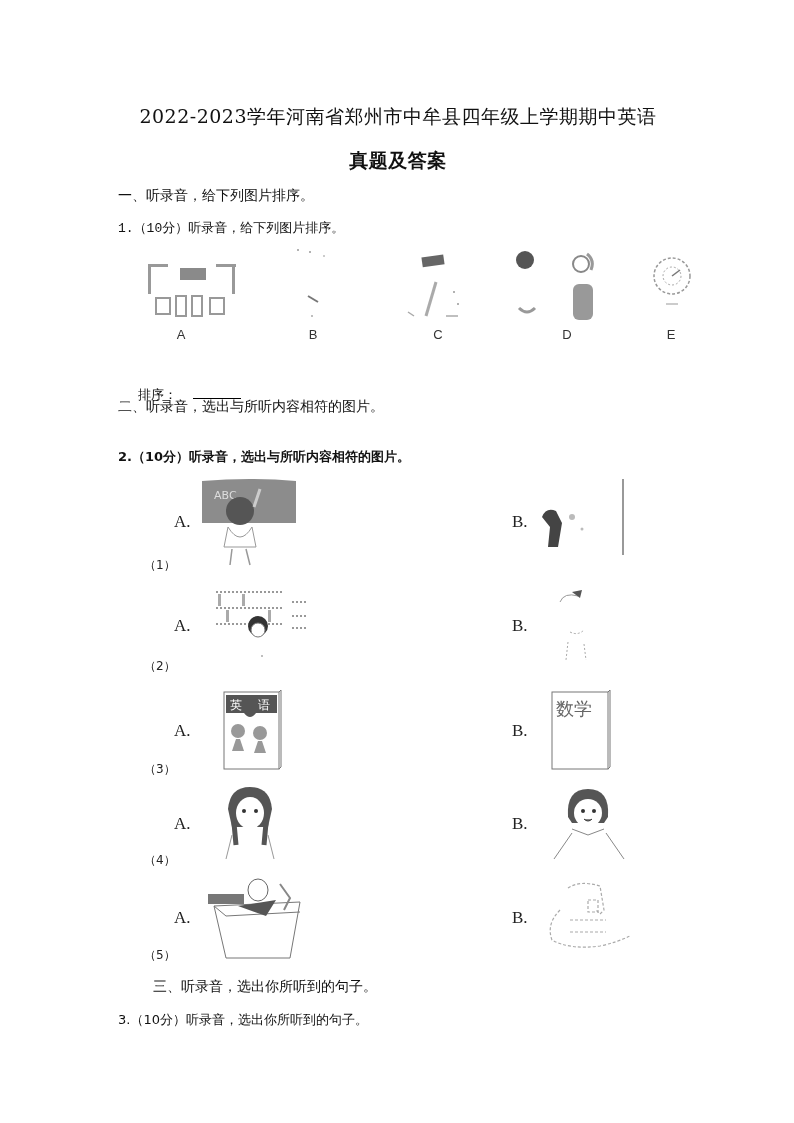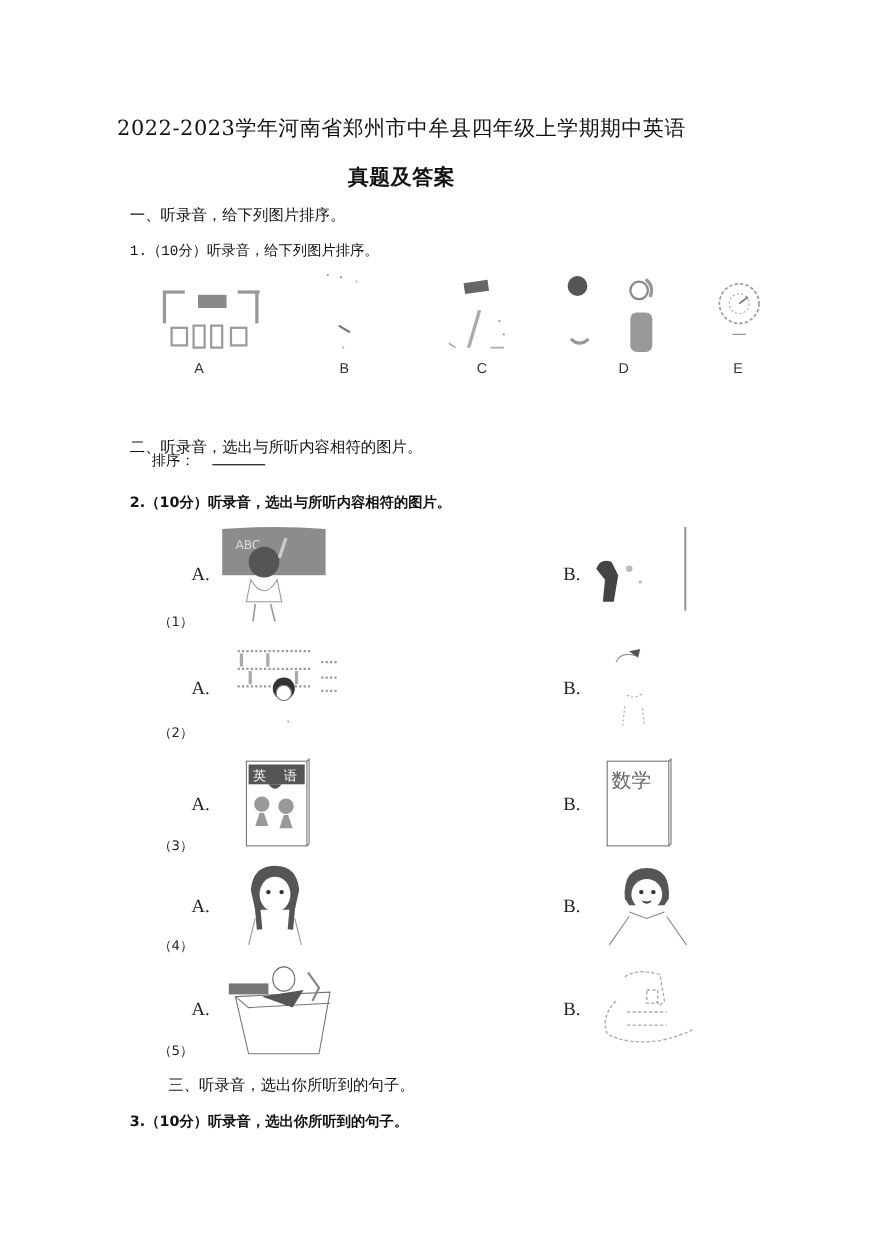--- a/index.html
+++ b/index.html
@@ -1,18 +1,18 @@
 <!DOCTYPE html>
 <html><head>
 <meta charset="utf-8">
 <style>
   html, body { margin:0; padding:0; background:#ffffff; }
   body { width:794px; height:1123px; position:relative; overflow:hidden; font-family:"DejaVu Serif","Liberation Serif",serif; color:#111; }
   .abs { position:absolute; }
-  .title { left:0; width:730px; text-align:center; font-size:19px; font-weight:normal; letter-spacing:0.5px; }
+  .title { left:0; width:730px; text-align:center; font-size:19px; font-weight:normal; letter-spacing:0.5px;padding-left:33px; }
   .sec { left:118px; font-size:14px; font-weight:normal; font-family:"DejaVu Sans","Liberation Sans",sans-serif; }
   .q { left:118px; font-size:13px; font-family:"DejaVu Sans","Liberation Sans",sans-serif; }
   .pic-label { font-size:13px; font-family:"Liberation Sans","DejaVu Sans",sans-serif; color:#333; width:20px; text-align:center; }
   .opt { font-family:"Liberation Serif","DejaVu Serif",serif; font-size:17px; color:#222; }
   .num { font-size:12px; font-family:"DejaVu Sans","Liberation Sans",sans-serif; color:#222; left:144px; }
   .img { position:absolute; }
   .blank { display:inline-block; width:48px; border-bottom:1px solid #000; height:12px; margin-left:16px; vertical-align:baseline; }
 </style>
 </head>
 <body>
@@ -63,21 +63,21 @@
   <path d="M22 24 L30 18" stroke="#777" stroke-width="1.5"></path>
   <path d="M16 52 L28 52" stroke="#999" stroke-width="1"></path>
 </svg>
 
 <div class="abs pic-label" style="left:171px;top:327px;">A</div>
 <div class="abs pic-label" style="left:303px;top:327px;">B</div>
 <div class="abs pic-label" style="left:428px;top:327px;">C</div>
 <div class="abs pic-label" style="left:557px;top:327px;">D</div>
 <div class="abs pic-label" style="left:661px;top:327px;">E</div>
 
-<div class="abs q" style="left:138px;top:386px;margin-top:24px;">
+<div class="abs q" style="left:138px;top:386px;">
   <span>排序：</span><span class="blank"></span>
 </div>
 
 <div class="abs sec" style="top:398px;">二、听录音，选出与所听内容相符的图片。</div>
 <div class="abs q" style="top:448px;font-weight:bold;">2.（10分）听录音，选出与所听内容相符的图片。</div>
 
 <div class="abs opt" style="left:174px;top:512px;">A.</div>
 <svg class="img" style="left:200px;top:477px;" width="100" height="90">
   <path d="M2 4 Q50 0 96 4 L96 46 L2 46 Z" fill="#8c8c8c"></path>
   <text x="14" y="22" font-size="11" fill="#ddd" font-family="DejaVu Sans, sans-serif">ABC</text>
@@ -176,13 +176,13 @@
   <g fill="none" stroke="#aaa" stroke-width="1.2" stroke-dasharray="3 2">
     <path d="M28 8 Q40 0 60 6 L64 30 L60 34 L56 30"></path>
     <path d="M20 30 Q6 44 12 60 Q30 70 60 66 Q78 62 90 56"></path>
     <path d="M30 40 L66 40 M30 52 L66 52"></path>
     <rect x="48" y="20" width="10" height="12"></rect>
   </g>
 </svg>
 <div class="abs num" style="top:947px;">（5）</div>
 
 <div class="abs sec" style="top:978px;margin-left:35px;">三、听录音，选出你所听到的句子。</div>
-<div class="abs q" style="top:1011px;font-weight:bold;">3.（10分）听录音，选出你所听到的句子。</div>
+<div class="abs q" style="top:1011px;">3.（10分）听录音，选出你所听到的句子。</div>
 
 </body></html>

